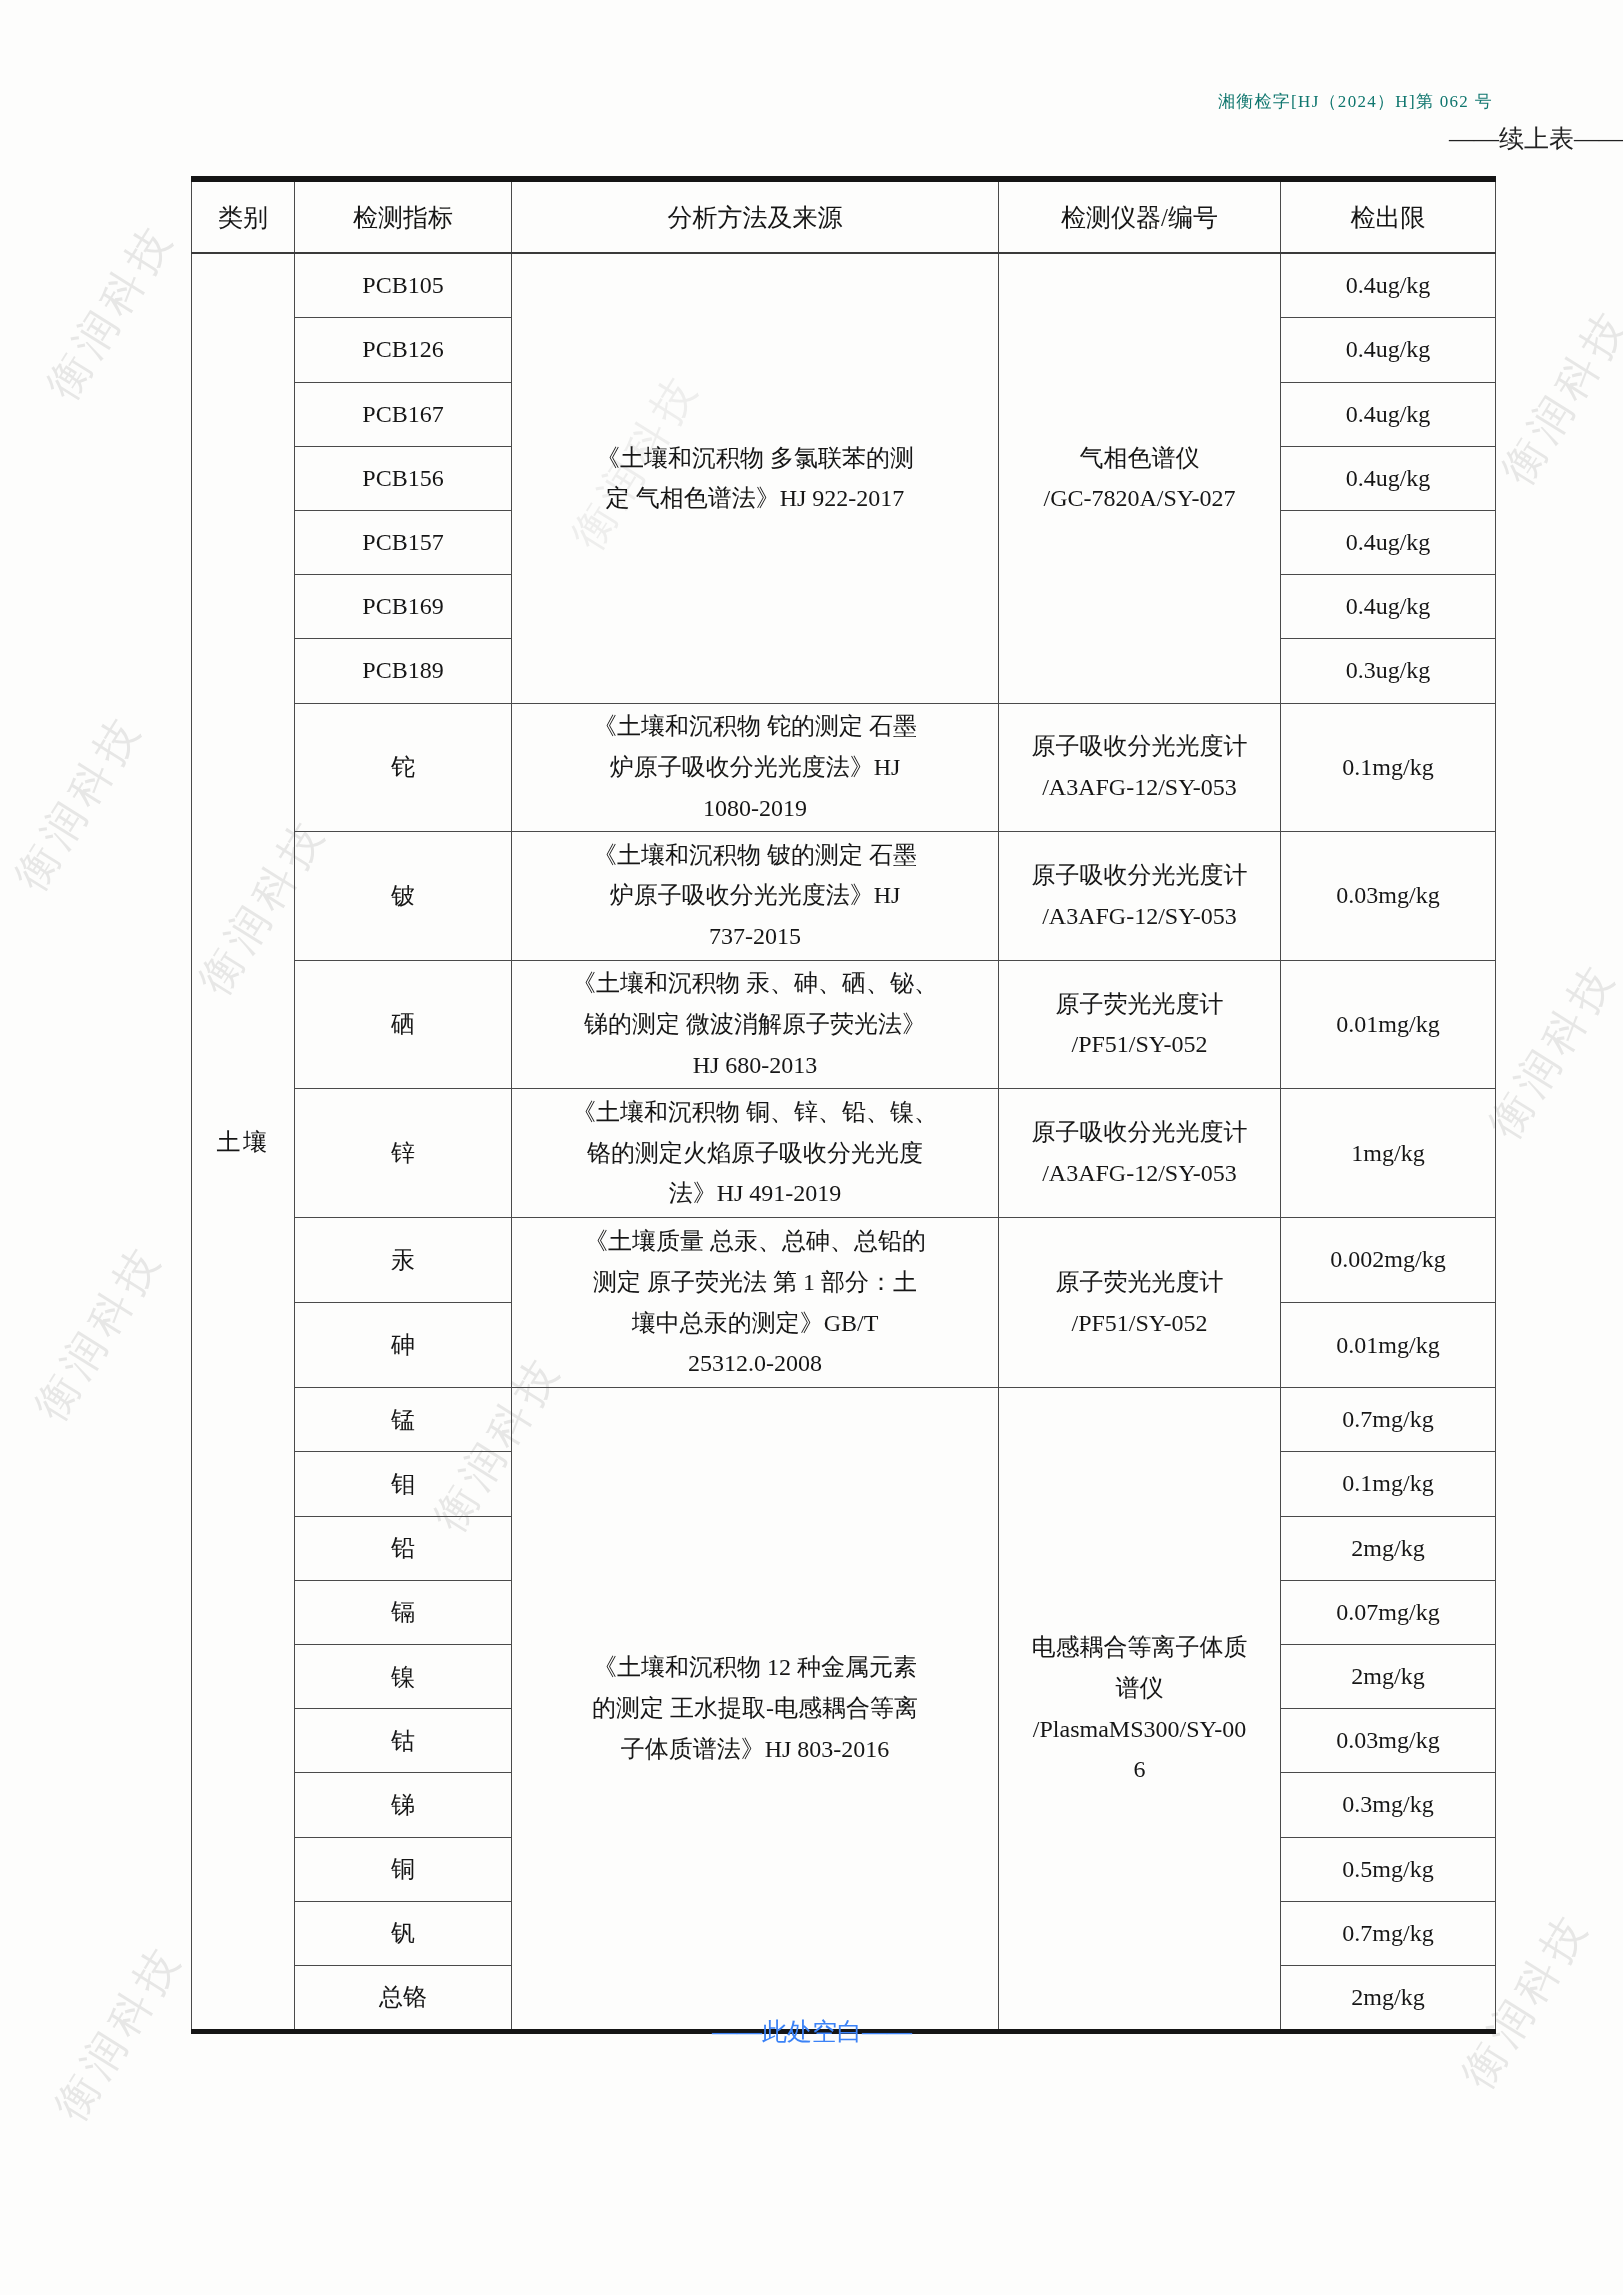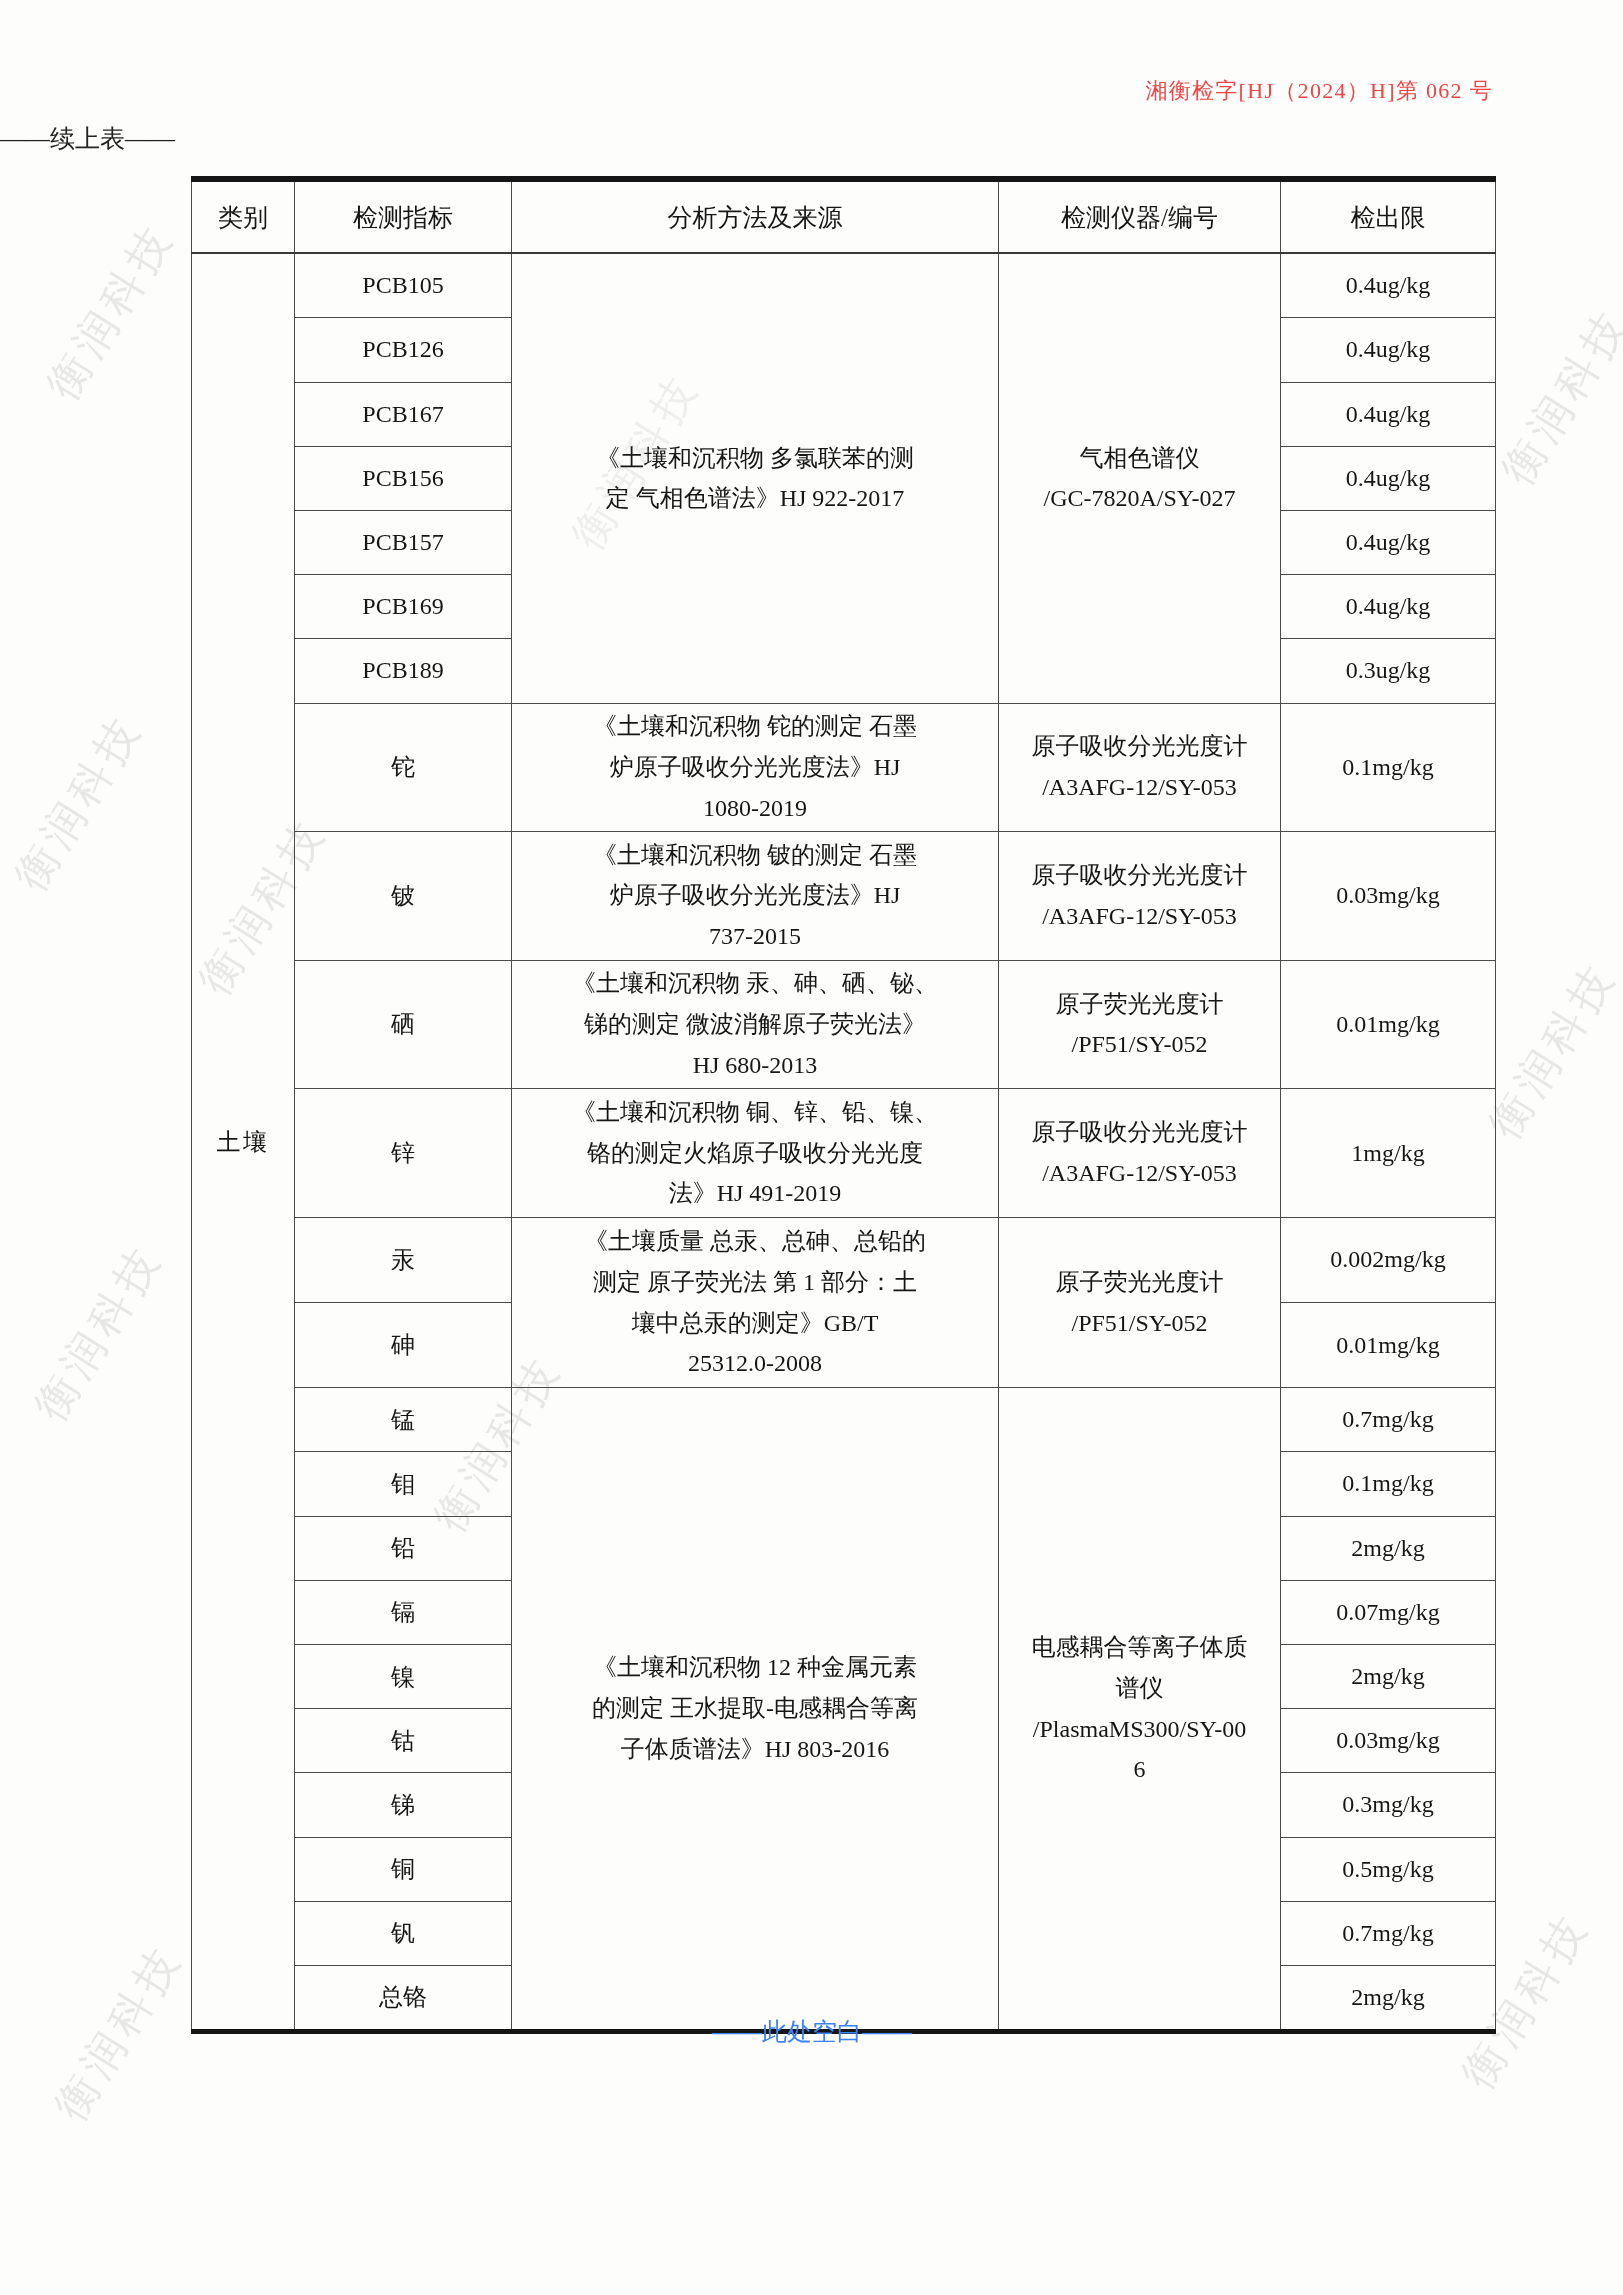--- a/index.html
+++ b/index.html
@@ -10,29 +10,29 @@
   .page{
     position:relative;
     width:1624px;
     height:2295px;
     background:#fdfdfc;
     overflow:hidden;
     color:#1c1c1c;
   }
   .doc-number{
     position:absolute;
-    top:76px; right:131px;
-    font-size:22px;
+    top:90px; right:131px;
+    font-size:17px;
     letter-spacing:1.3px;
-    color:#ef4444;
+    color:#0f766e;
   }
   .table-caption{
     position:absolute;
     top:122px; left:0; width:100%;
-    text-align:left;
+    text-align:right;
     font-size:25px;
     color:#222;
   }
   table.main{
     position:absolute;
     left:191px; top:176px;
     width:1304px;
     border-collapse:collapse;
     table-layout:fixed;
     border-top:6.5px solid #151515;

